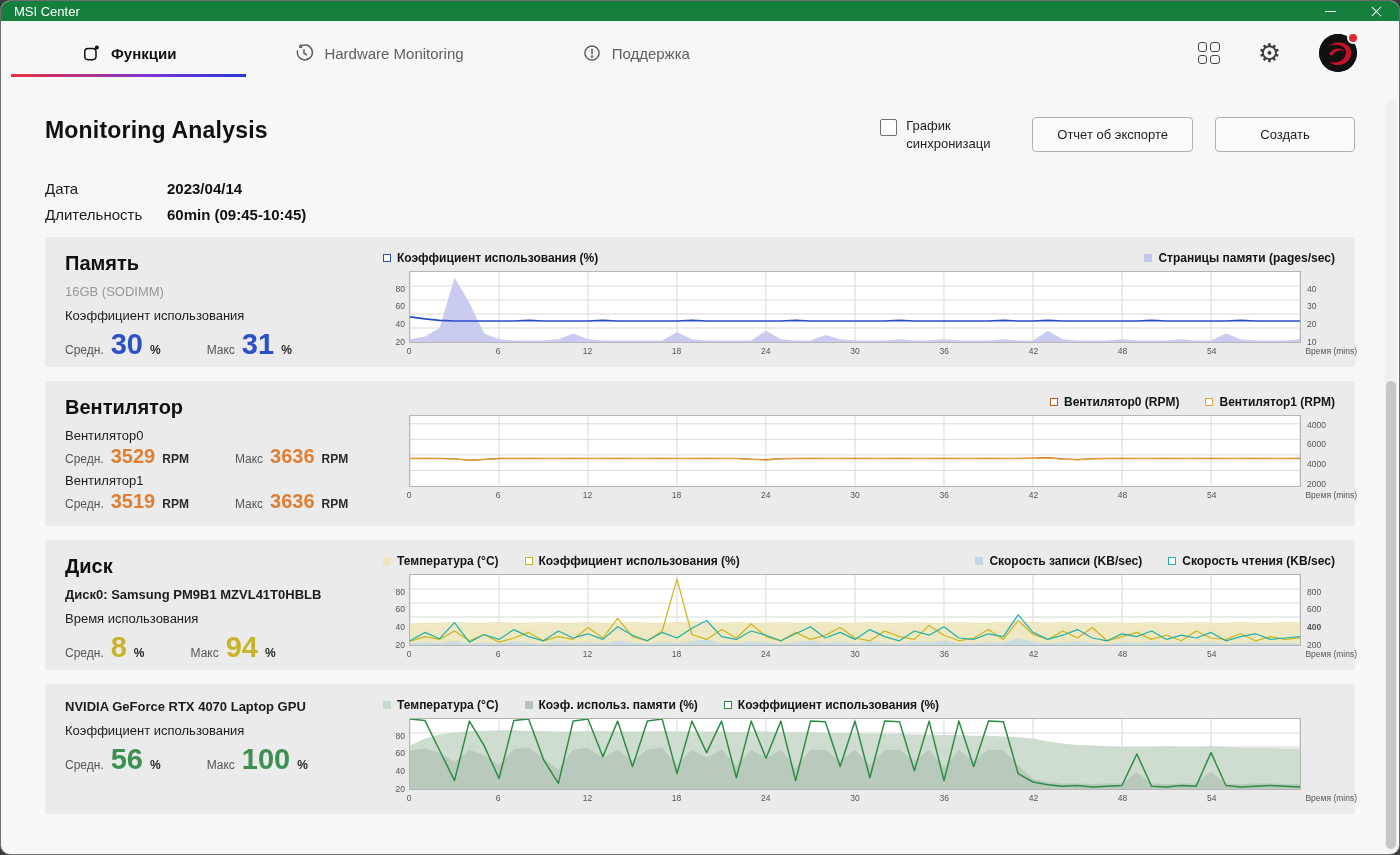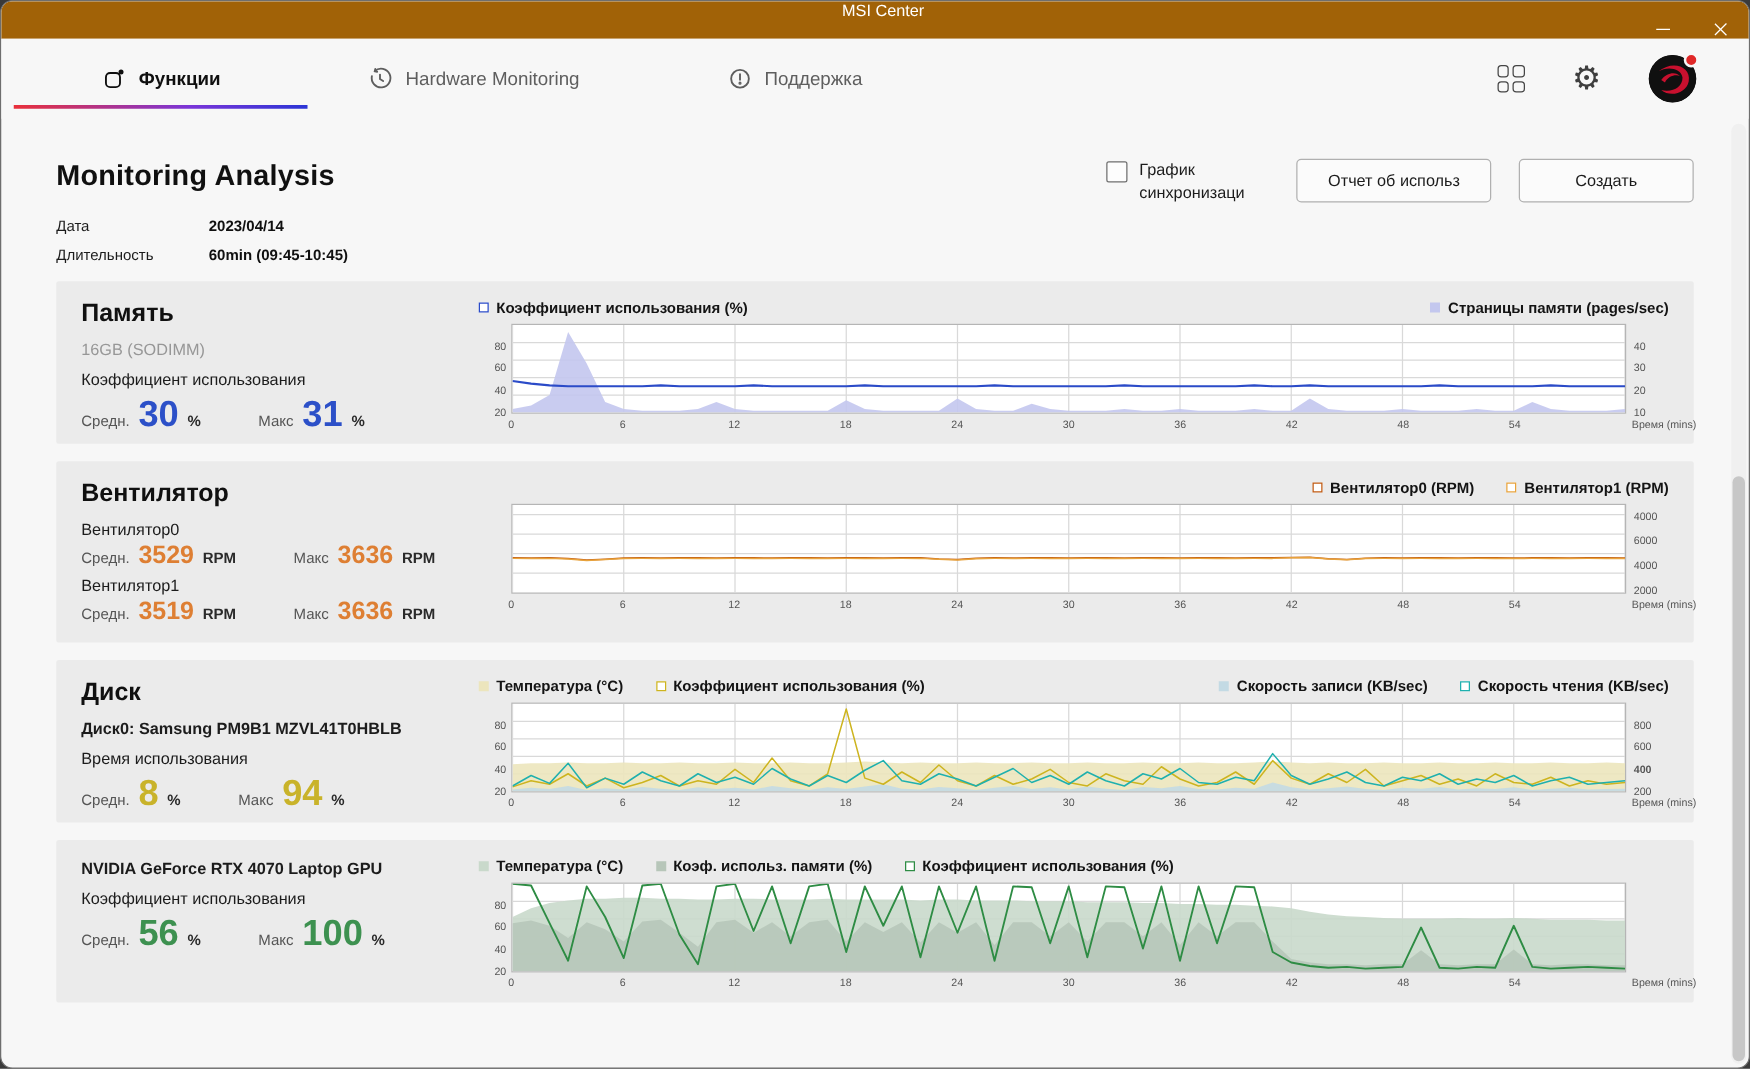--- a/index.html
+++ b/index.html
@@ -2,21 +2,21 @@
 <html><head>
 <meta charset="utf-8">
 <style>
   *{margin:0;padding:0;box-sizing:border-box;}
   html,body{width:1400px;height:855px;}
   body{font-family:"Liberation Sans","DejaVu Sans",sans-serif;background:#3a3a3a;}
   .window{width:1400px;height:855px;border:1px solid #6e6e6e;border-radius:10px;overflow:hidden;
           display:flex;flex-direction:column;background:#f7f7f7;position:relative;}
 
   
-  .titlebar{height:30px;background:#a16207;color:#fff;display:flex;align-items:center;flex-shrink:0;flex-direction:column;}
+  .titlebar{height:20px;background:#15803d;color:#fff;display:flex;align-items:center;flex-shrink:0;}
   .titlebar .title{font-size:13px;padding-left:13px;}
   .win-controls{margin-left:auto;display:flex;height:100%;}
   .win-btn{width:46px;height:100%;display:flex;align-items:center;justify-content:center;cursor:pointer;}
   .min-glyph{width:11px;height:1px;background:#fff;display:block;}
   .close-glyph{position:relative;width:13px;height:13px;display:block;}
   .close-glyph::before,.close-glyph::after{content:"";position:absolute;left:6px;top:0;width:1.4px;height:13px;background:#fff;}
   .close-glyph::before{transform:rotate(45deg);}
   .close-glyph::after{transform:rotate(-45deg);}
 
   
@@ -42,21 +42,21 @@
   .page-head{display:flex;align-items:flex-start;margin-top:32px;}
   h1{font-size:23px;color:#101010;letter-spacing:.2px;}
   .head-controls{margin-left:auto;display:flex;align-items:center;gap:22px;}
   .sync{display:flex;align-items:flex-start;gap:9px;cursor:pointer;}
   .checkbox{width:17px;height:17px;border:1.5px solid #6f6f6f;border-radius:2px;background:#fdfdfd;margin-top:2px;flex-shrink:0;}
   .sync-label{font-size:13px;color:#1c1c1c;width:104px;line-height:1.35;}
   .btn{background:#fbfbfb;border:1px solid #b0b0b0;border-radius:4px;height:35px;padding:0 24px;
        font-size:13px;color:#1c1c1c;display:flex;align-items:center;cursor:pointer;}
   .btn.create{min-width:140px;justify-content:center;}
 
-  .meta{margin-top:12px;font-size:12px;}
+  .meta{margin-top:28px;font-size:15px;}
   .meta-row{display:flex;margin-bottom:9px;}
   .meta-label{width:122px;color:#1c1c1c;}
   .meta-value{font-weight:bold;color:#101010;}
 
   
   .panel{background:#ebebeb;border-radius:2px;margin-top:14px;padding:12px 20px 8px 20px;display:flex;}
   .panel-info{width:318px;flex-shrink:0;padding-top:3px;}
   .panel-title{font-size:20px;font-weight:bold;color:#101010;margin-bottom:9px;}
   .panel-sub{font-size:13px;color:#979797;margin-bottom:9px;}
   .panel-sub.dark{color:#1c1c1c;font-weight:bold;}
@@ -155,21 +155,21 @@
 
   <div class="content">
 
     <div class="page-head">
       <h1>Monitoring Analysis</h1>
       <div class="head-controls">
         <div class="sync">
           <span class="checkbox"></span>
           <span class="sync-label">График синхронизаци</span>
         </div>
-        <button class="btn">Отчет об использ</button>
+        <button class="btn">Отчет об экспорте</button>
         <button class="btn create">Создать</button>
       </div>
     </div>
 
     <div class="meta">
       <div class="meta-row">
         <span class="meta-label">Дата</span>
         <span class="meta-value">2023/04/14</span>
       </div>
       <div class="meta-row">

